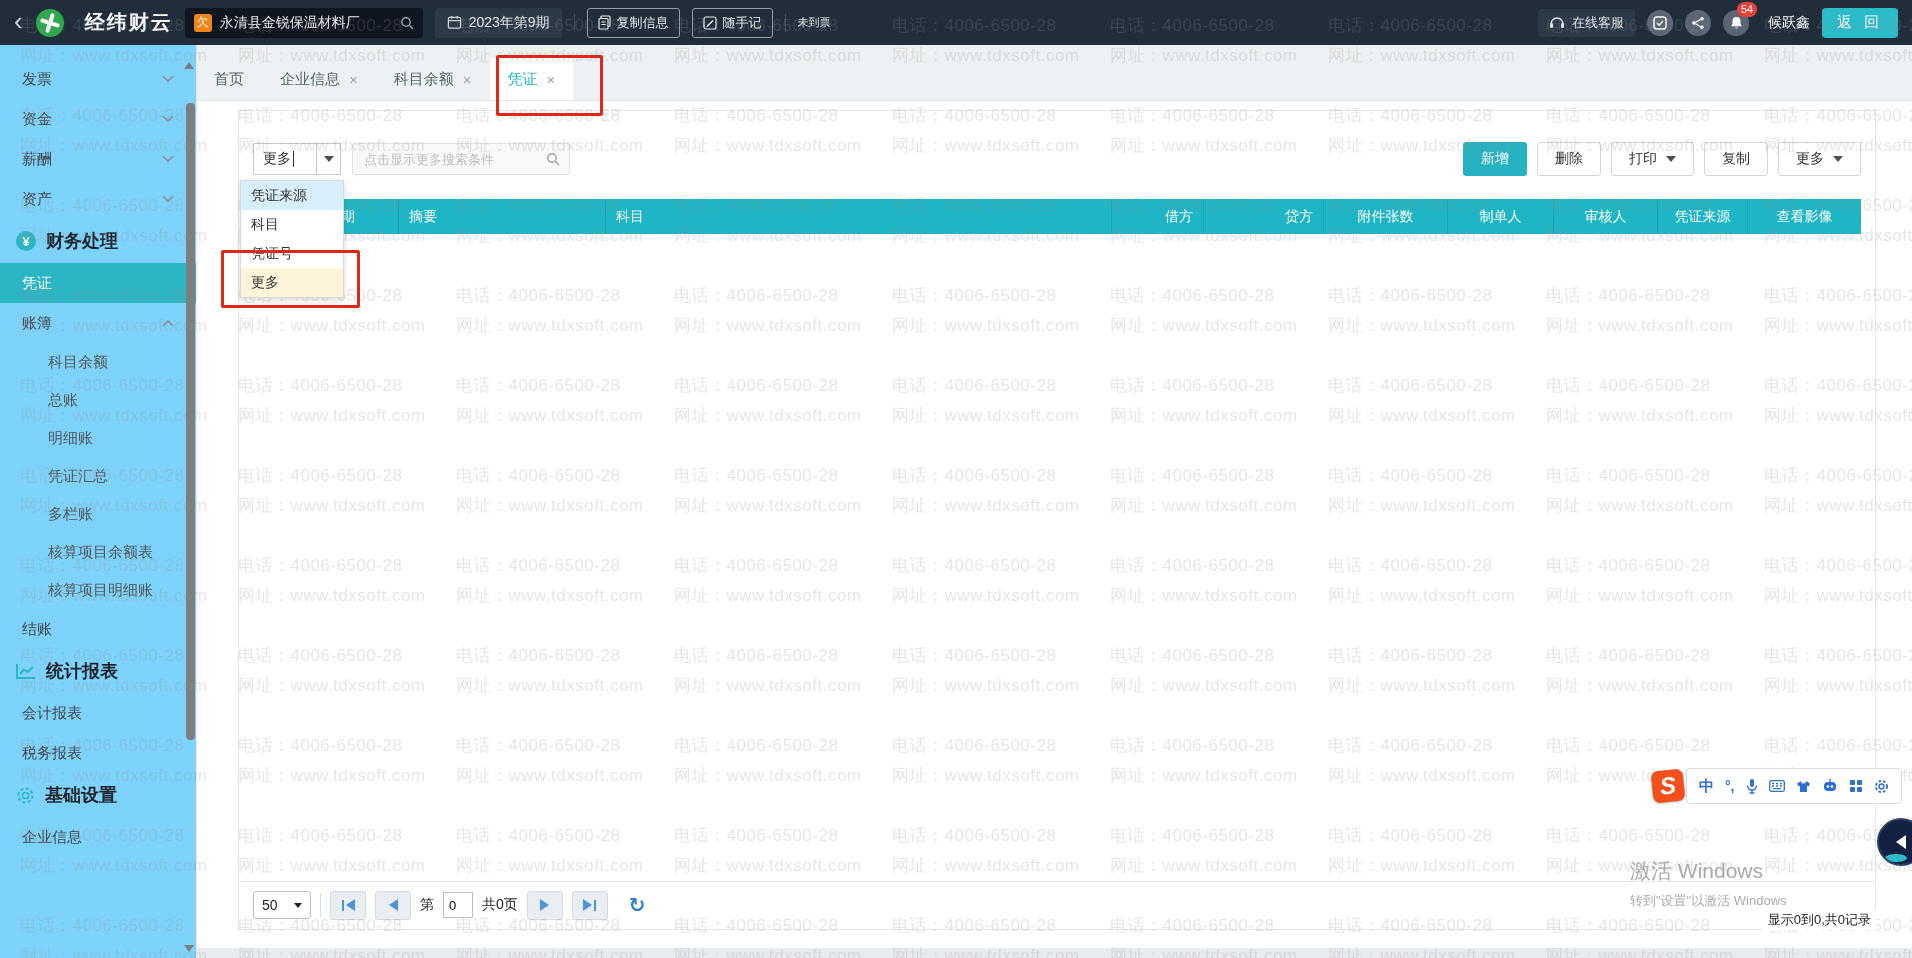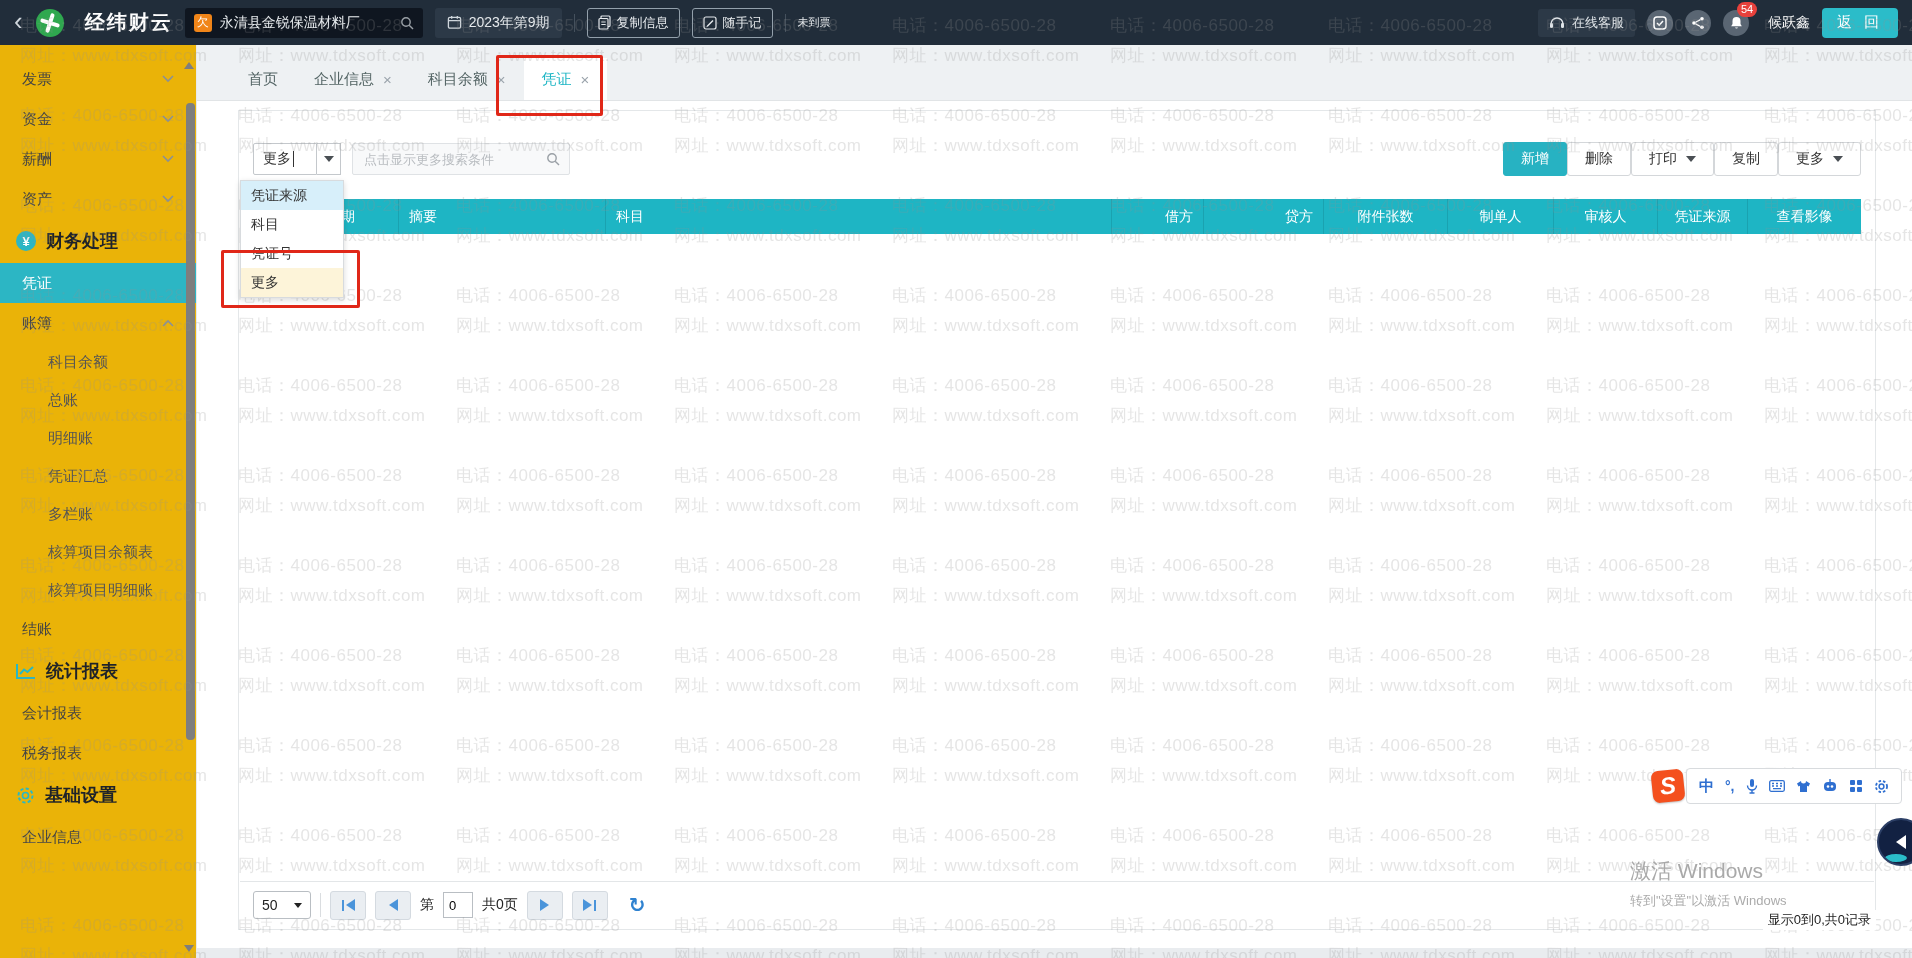--- a/index.html
+++ b/index.html
@@ -23,55 +23,55 @@
   .spacer{flex:1;}
   .svc{height:28px;background:#2c3947;border-radius:3px;color:#e1e6ea;font-size:13px;
        display:flex;align-items:center;gap:7px;padding:0 11px;}
   .cic{width:26px;height:26px;border-radius:50%;background:#5a6673;display:flex;align-items:center;justify-content:center;position:relative;}
   .nbadge{position:absolute;top:-8px;left:14px;background:#e8413c;color:#fff;font-size:11px;border-radius:8px;
           padding:0 4px;height:15px;line-height:15px;}
   .uname{color:#fff;font-size:14px;margin-left:7px;}
   .ret{width:76px;height:30px;background:#2bbcc9;border-radius:4px;color:#fff;font-size:15px;
        display:flex;align-items:center;justify-content:center;letter-spacing:4px;}
   
-  .sidebar{position:absolute;top:45px;left:0;width:196px;bottom:0;background:#eab308;border-right:1px solid #e8eaec;z-index:2;}
+  .sidebar{position:absolute;top:45px;left:0;width:196px;bottom:0;background:#7dd3fc;border-right:1px solid #e8eaec;z-index:2;}
   .side-list{padding-top:14px;}
   .s-item{height:40px;display:flex;align-items:center;padding:0 22px;font-size:15px;color:#444;position:relative;}
   .s-item .chev{position:absolute;right:22px;top:16px;}
   .s-item.sel{background:#2cb6c4;color:#fff;}
   .s-sub{height:38px;display:flex;align-items:center;padding-left:48px;font-size:15px;color:#555;}
   .s-group{height:44px;display:flex;align-items:center;gap:10px;padding:0 16px;font-size:18px;font-weight:bold;color:#1f2329;}
   .g-yuan{width:20px;height:20px;border-radius:50%;background:#2cb6c4;color:#fff;font-size:13px;
           display:flex;align-items:center;justify-content:center;}
   .sb-up{position:absolute;top:17px;right:2px;width:0;height:0;border-left:5px solid transparent;
          border-right:5px solid transparent;border-bottom:7px solid #7e7e7e;}
   .sb-thumb{position:absolute;top:58px;right:1px;width:9px;height:637px;background:#7e7e7e;border-radius:4px;}
   .sb-down{position:absolute;bottom:6px;right:2px;width:0;height:0;border-left:5px solid transparent;
            border-right:5px solid transparent;border-top:7px solid #7e7e7e;}
   
   .main{position:absolute;left:196px;top:45px;right:0;bottom:0;z-index:1;}
-  .tabbar{height:55px;background:#eef1f3;border-bottom:1px solid #e1e4e6;display:flex;align-items:flex-end;padding-left:34px;}
+  .tabbar{height:55px;background:#eef1f3;border-bottom:1px solid #e1e4e6;display:flex;align-items:flex-end;}
   .tab{height:42px;display:flex;align-items:center;gap:9px;padding:0 18px;font-size:15px;color:#566;}
   .tab.active{background:#fff;color:#1fb6c5;}
   .tab-x{color:#9aa3ab;font-size:15px;}
   
   .panel{position:absolute;left:42px;top:65px;right:36px;bottom:28px;border:1px solid #e4e7e9;}
   .toolbar{position:absolute;top:30px;left:14px;right:14px;height:36px;display:flex;align-items:center;}
   .combo{width:64px;height:32px;border:1px solid #c4c8cc;border-radius:2px 0 0 2px;display:flex;align-items:center;
          padding:0 9px;font-size:14px;color:#333;background:#fff;box-sizing:border-box;}
   .cursor{width:1px;height:16px;background:#333;margin-left:2px;}
   .combo-caret{width:24px;height:32px;border:1px solid #c4c8cc;border-left:none;background:#fff;
                display:flex;align-items:center;justify-content:center;box-sizing:border-box;}
   .caret{width:0;height:0;border-left:5px solid transparent;border-right:5px solid transparent;border-top:6px solid #4a4f54;}
   .search{margin-left:11px;width:218px;height:32px;border:1px solid #dfe2e5;background:#f8f9fa;border-radius:2px;
           display:flex;align-items:center;padding:0 9px;box-sizing:border-box;}
   .search input{border:none;background:transparent;outline:none;flex:1;font-size:13px;color:#333;
                 font-family:inherit;min-width:0;}
   .search input::placeholder{color:#b8bcc0;}
-  .tb-btns{margin-left:auto;display:flex;padding-left:28px;}
+  .tb-btns{margin-left:auto;display:flex;gap:10px;padding-left:28px;}
   .btn{height:34px;min-width:56px;padding:0 17px;background:#fff;border:1px solid #d4d7da;border-radius:3px;
        font-size:14px;color:#333;display:flex;align-items:center;justify-content:center;gap:9px;box-sizing:border-box;}
   .btn.primary{background:#27b2c2;border-color:#27b2c2;color:#fff;}
   .thead{position:absolute;top:88px;left:14px;right:14px;height:35px;background:#1eb5c4;display:flex;}
   .th{display:flex;align-items:center;padding:0 10px;color:#fff;font-size:14px;box-sizing:border-box;
       border-right:1px solid rgba(0,0,0,0.10);overflow:hidden;white-space:nowrap;}
   .th:last-child{border-right:none;}
   .th.r{justify-content:flex-end;} .th.c{justify-content:center;}
   .tbody{position:absolute;top:123px;left:14px;right:14px;bottom:47px;background:#fff;}
   

